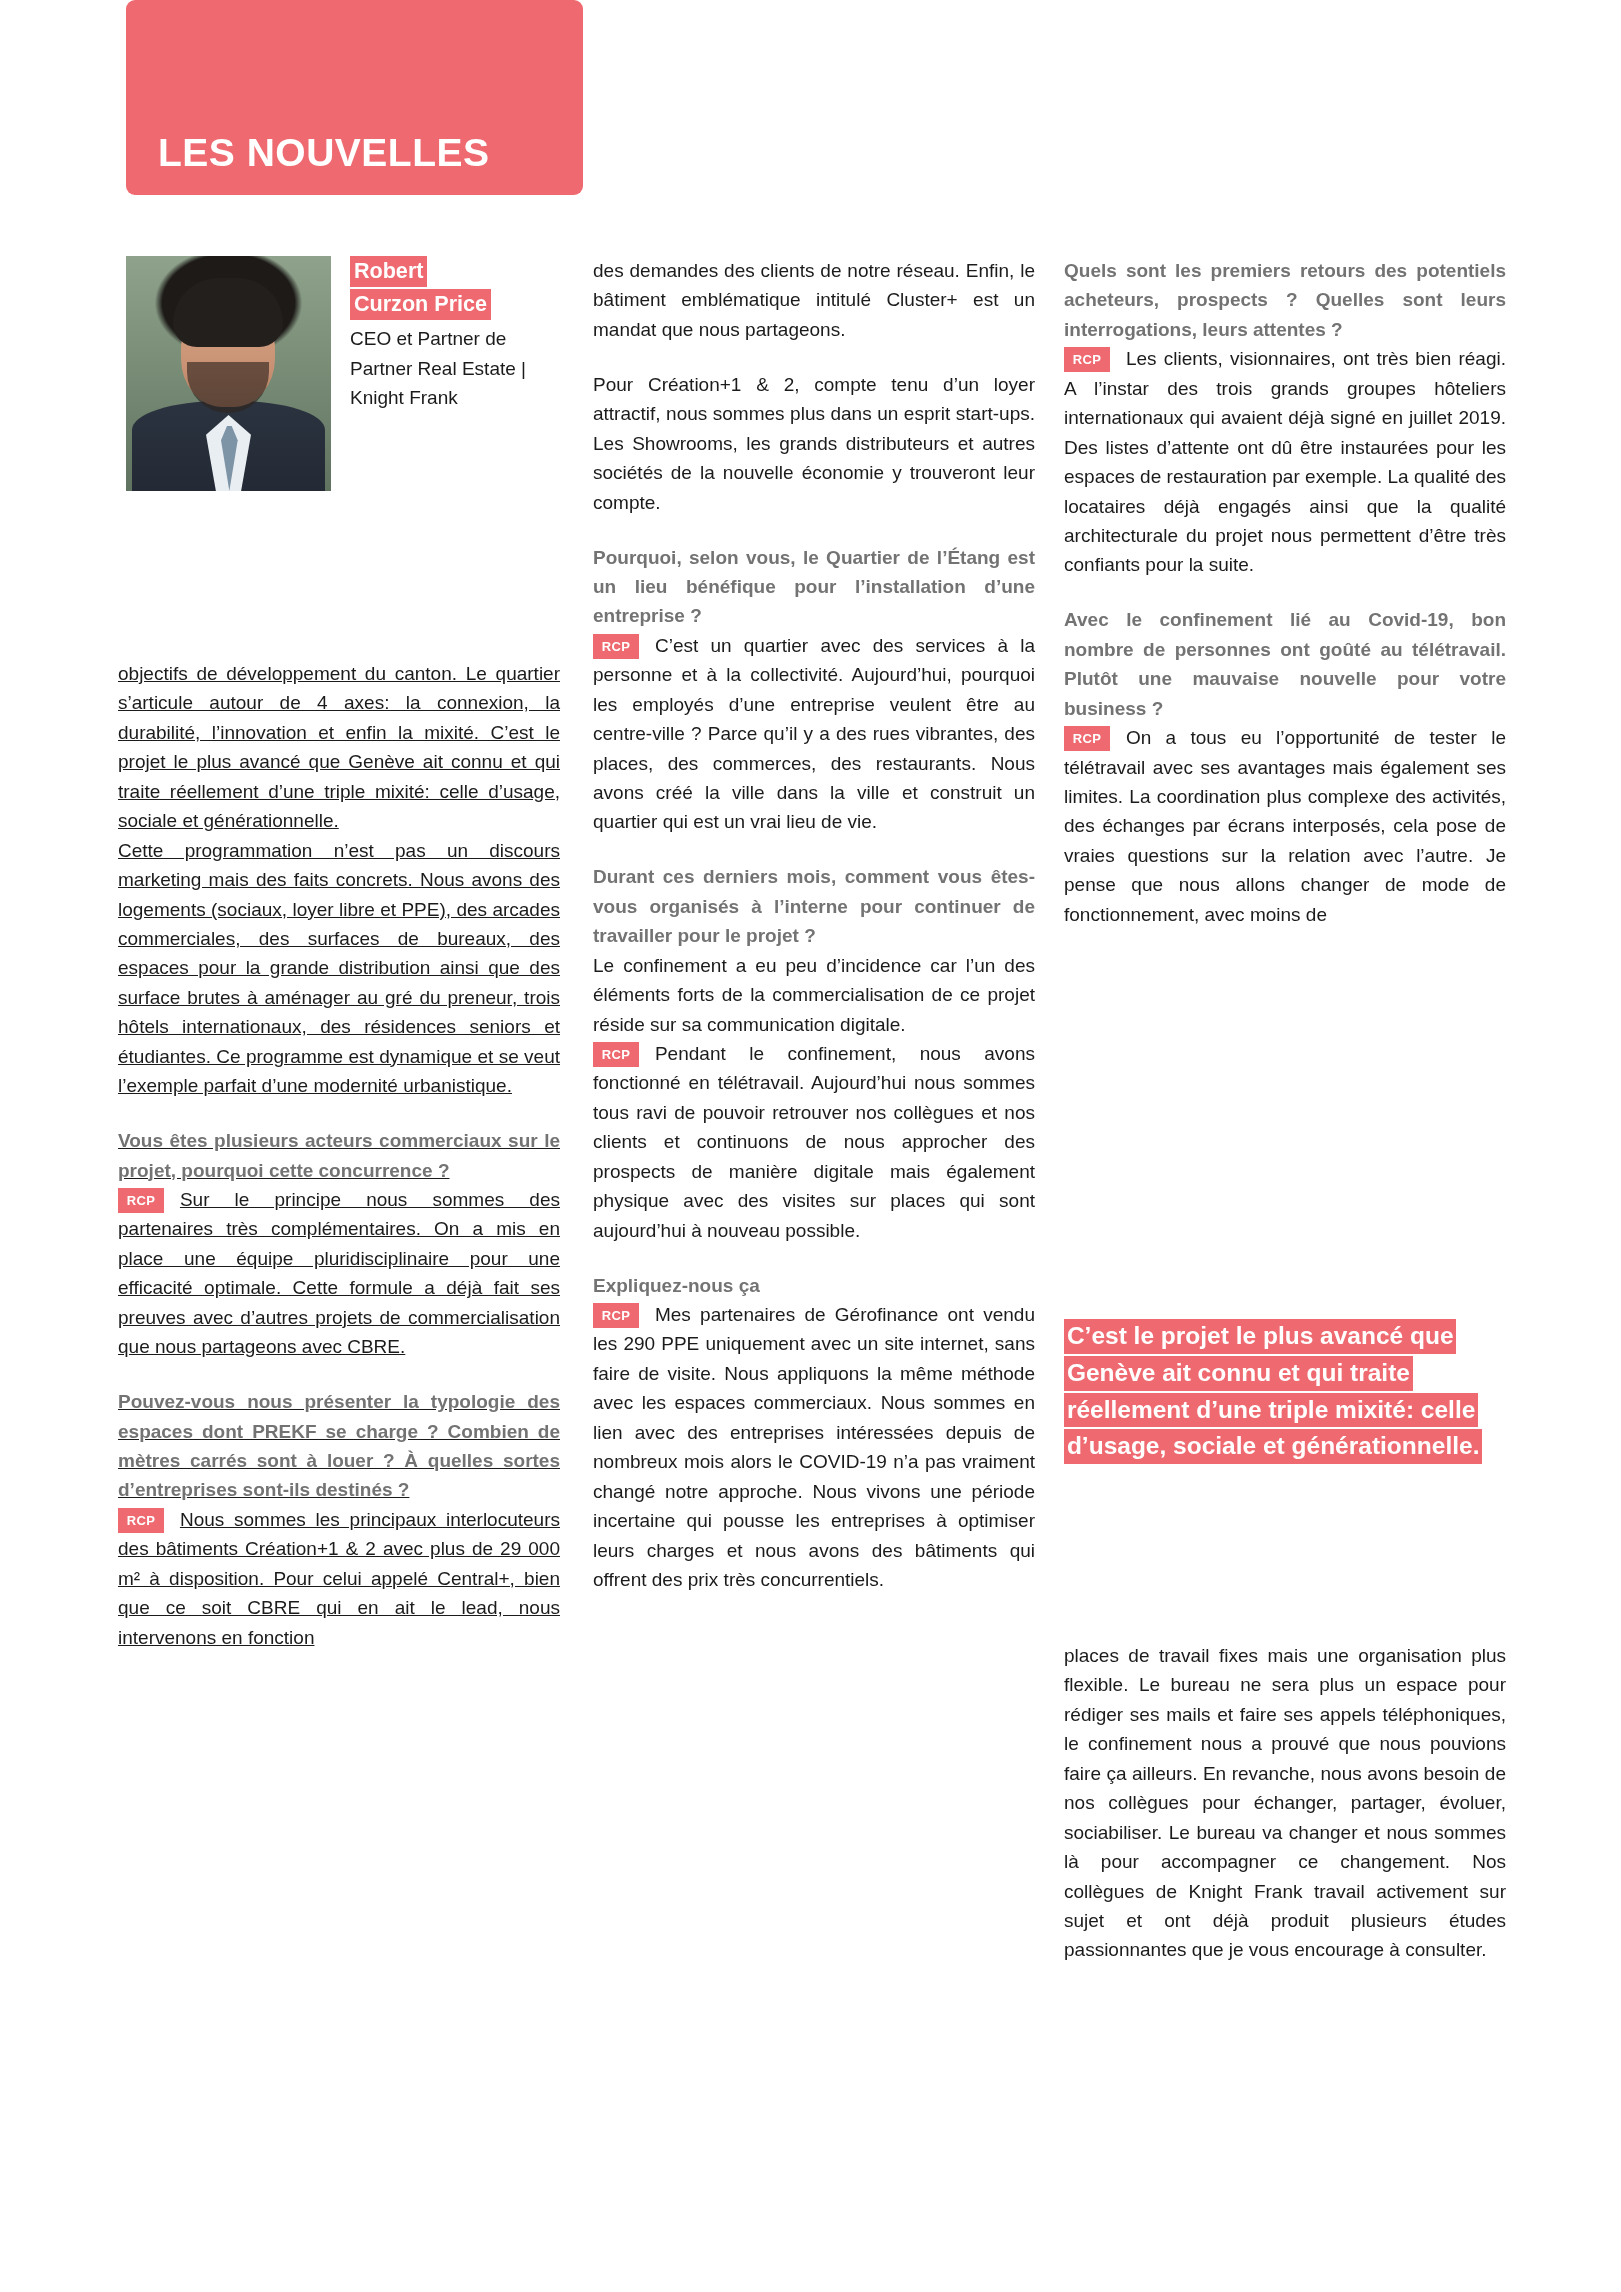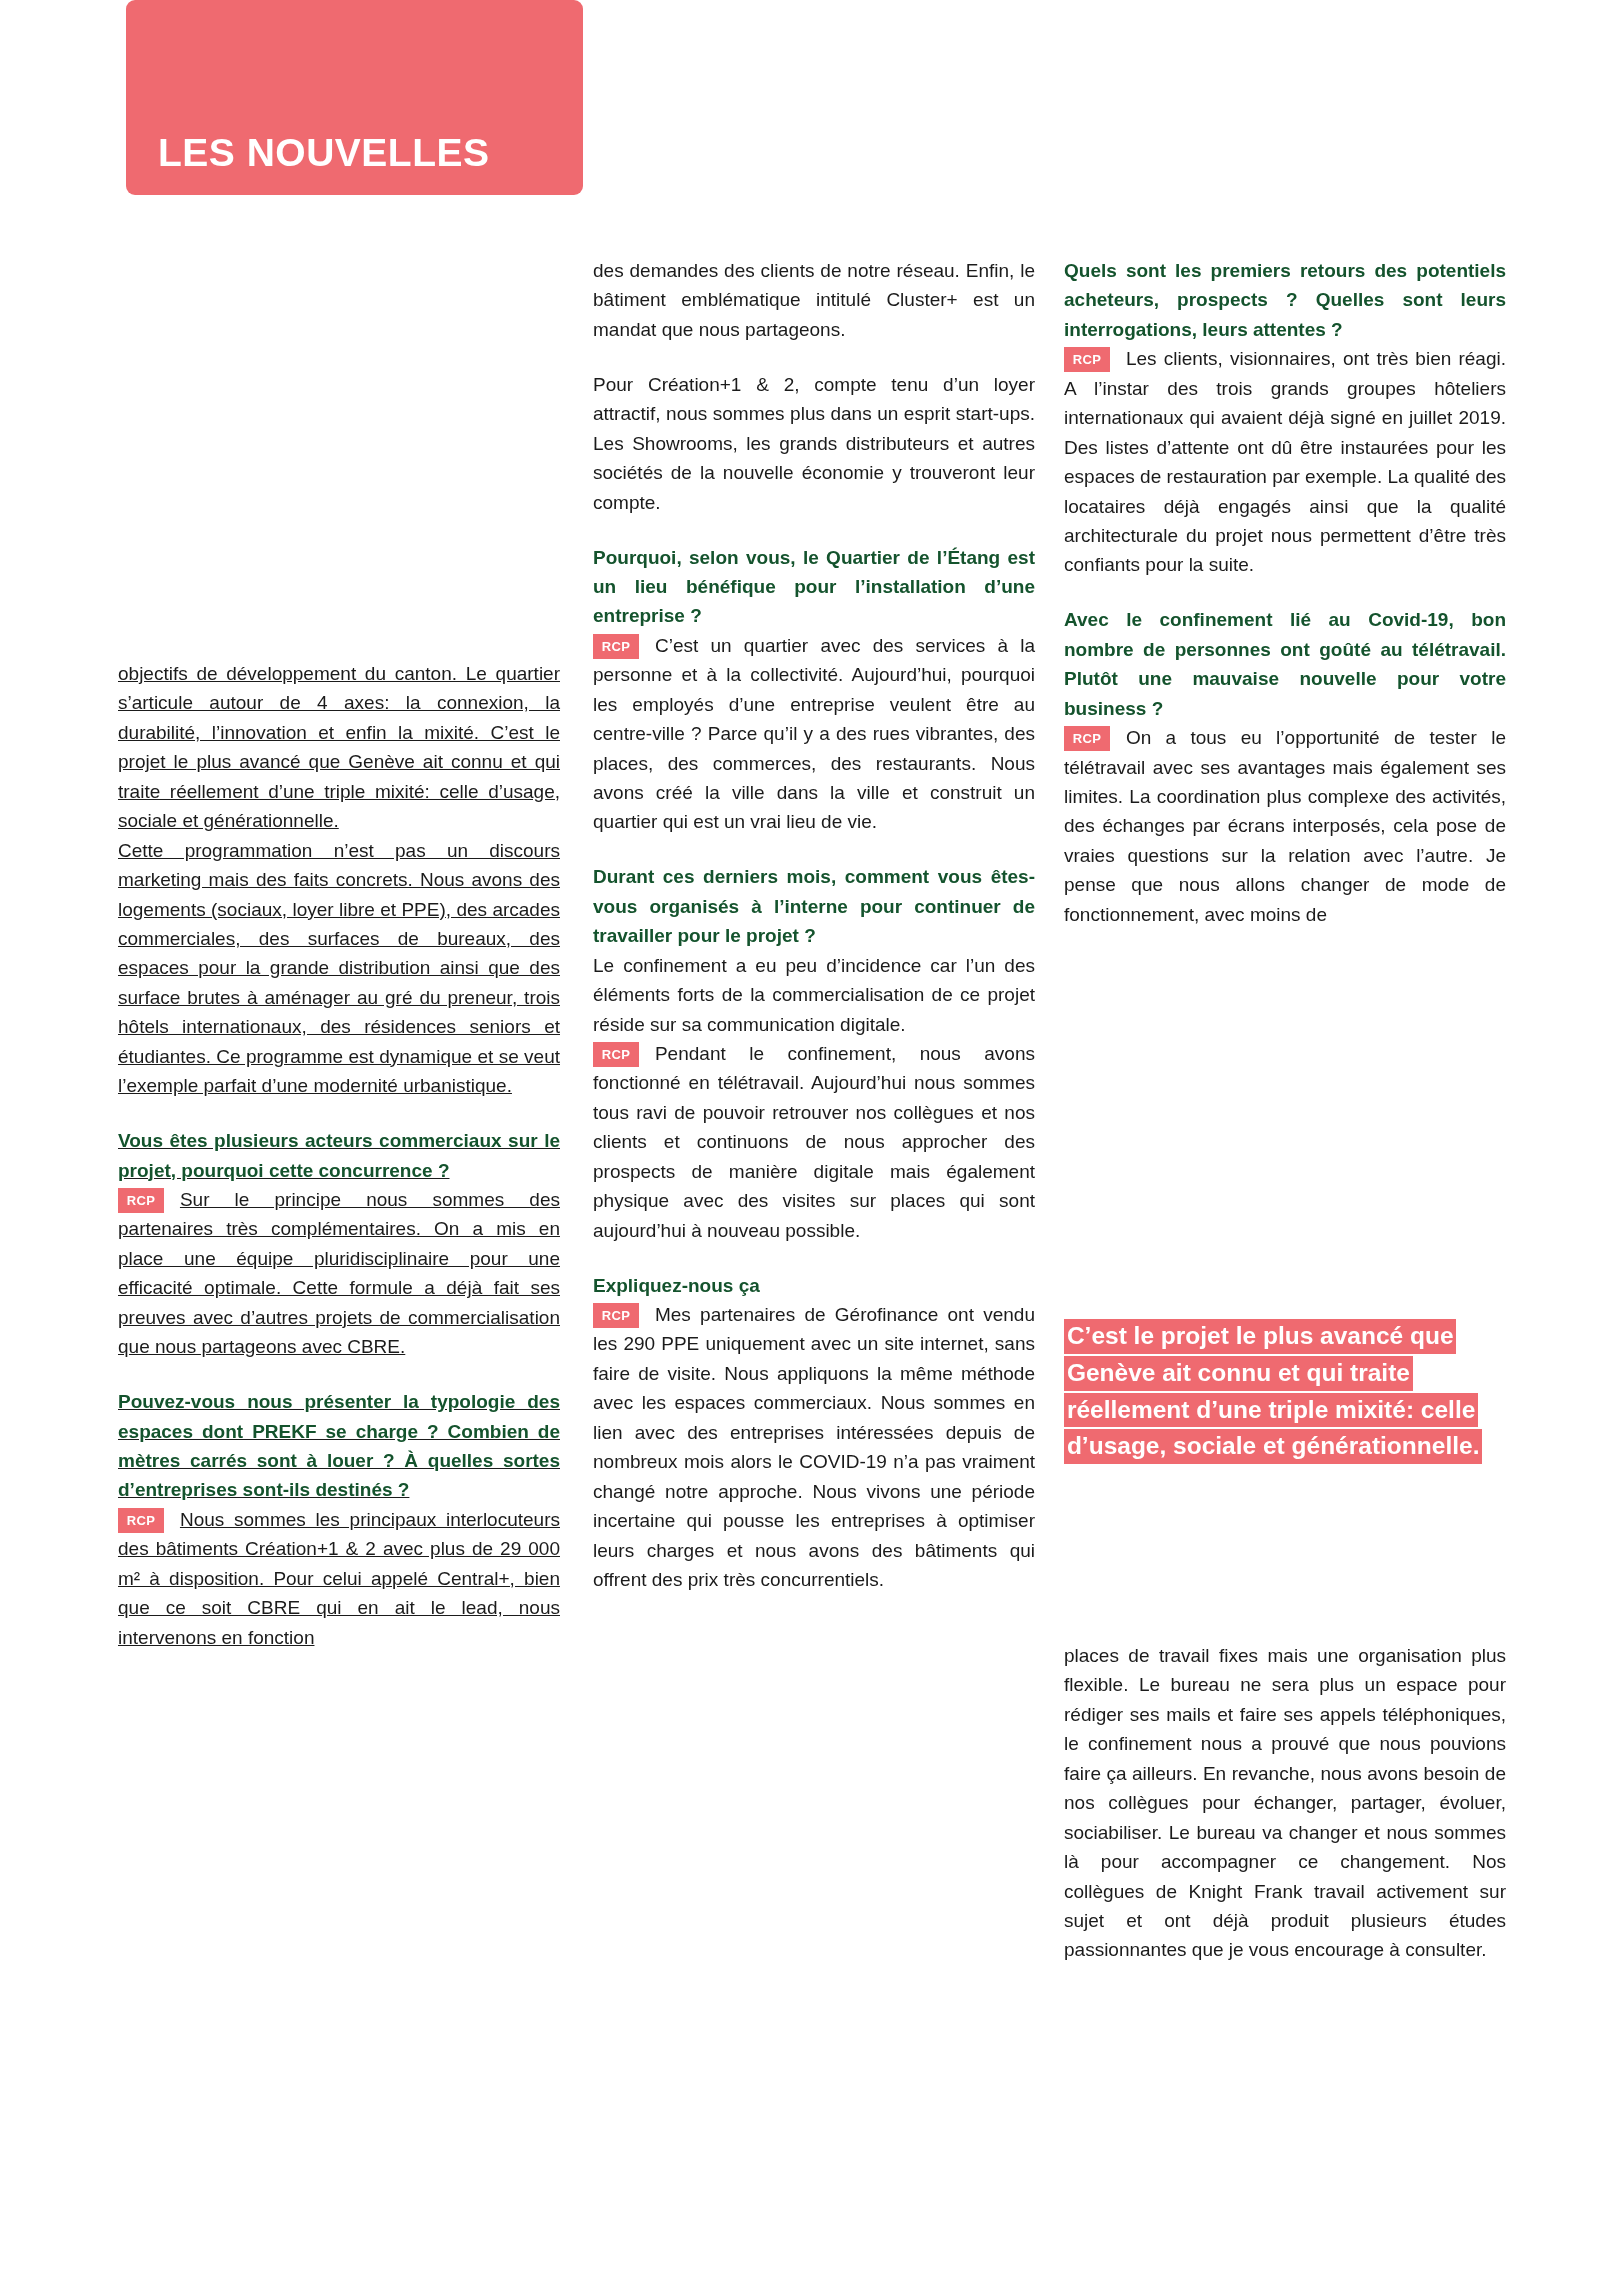--- a/index.html
+++ b/index.html
@@ -155,21 +155,21 @@
   p.body-par { margin: 0 0 0 0; text-align: justify; }
   p.body-par + p.body-par { margin-top: 0; }
   .gap { height: 25.5px; }
 
   h3.q {
     font-size: 19px;
     font-weight: bold;
     line-height: 1.55;
     text-align: justify;
     margin: 0;
-    color: #14532d;
+    color: #737373;
     -webkit-hyphens: auto;
     hyphens: auto;
   }
 
   .rcp {
     display: inline-block;
     background: #ef6a70;
     color: #ffffff;
     font-size: 13px;
     font-weight: bold;
@@ -198,20 +198,35 @@
 </style>
 </head>
 <body>
 
 <div class="page">
 
   <div class="masthead">
     <div class="masthead-title">LES NOUVELLES</div>
   </div>
 
+  <div class="portrait-block">
+    <div class="portrait">
+      <div class="body"></div>
+      <div class="shirt"></div>
+      <div class="tie"></div>
+      <div class="face"></div>
+      <div class="beard"></div>
+      <div class="hair"></div>
+    </div>
+    <div class="byline">
+      <span class="name-line">Robert</span><br>
+      <span class="name-line">Curzon Price</span>
+      <span class="role">CEO et Partner de Partner Real Estate | Knight Frank</span>
+    </div>
+  </div>
 
   <div class="col col-left" style="top:659px;">
     <p class="body-par">objectifs de développement du canton. Le quartier s’articule autour de 4 axes: la connexion, la durabilité, l’innovation et enfin la mixité. C’est le projet le plus avancé que Genève ait connu et qui traite réellement d’une triple mixité: celle d’usage, sociale et générationnelle.</p>
     <p class="body-par">Cette programmation n’est pas un discours marketing mais des faits concrets. Nous avons des logements (sociaux, loyer libre et PPE), des arcades commerciales, des surfaces de bureaux, des espaces pour la grande distribution ainsi que des surface brutes à aménager au gré du preneur, trois hôtels internationaux, des résidences seniors et étudiantes. Ce programme est dynamique et se veut l’exemple parfait d’une modernité urbanistique.</p>
     <div class="gap"></div>
     <h3 class="q">Vous êtes plusieurs acteurs commerciaux sur le projet, pourquoi cette concurrence ?</h3>
     <p class="body-par"><span class="rcp">RCP</span><span>Sur le principe nous sommes des partenaires très complémentaires. On a mis en place une équipe pluridisciplinaire pour une efficacité optimale. Cette formule a déjà fait ses preuves avec d’autres projets de commercialisation que nous partageons avec CBRE.</span></p>
     <div class="gap"></div>
     <h3 class="q">Pouvez-vous nous présenter la typologie des espaces dont PREKF se charge ? Combien de mètres carrés sont à louer ? À quelles sortes d’entreprises sont-ils destinés ?</h3>
     <p class="body-par"><span class="rcp">RCP</span><span>Nous sommes les principaux interlocuteurs des bâtiments Création+1 &amp; 2 avec plus de 29 000 m² à disposition. Pour celui appelé Central+, bien que ce soit CBRE qui en ait le lead, nous intervenons en fonction</span></p>

